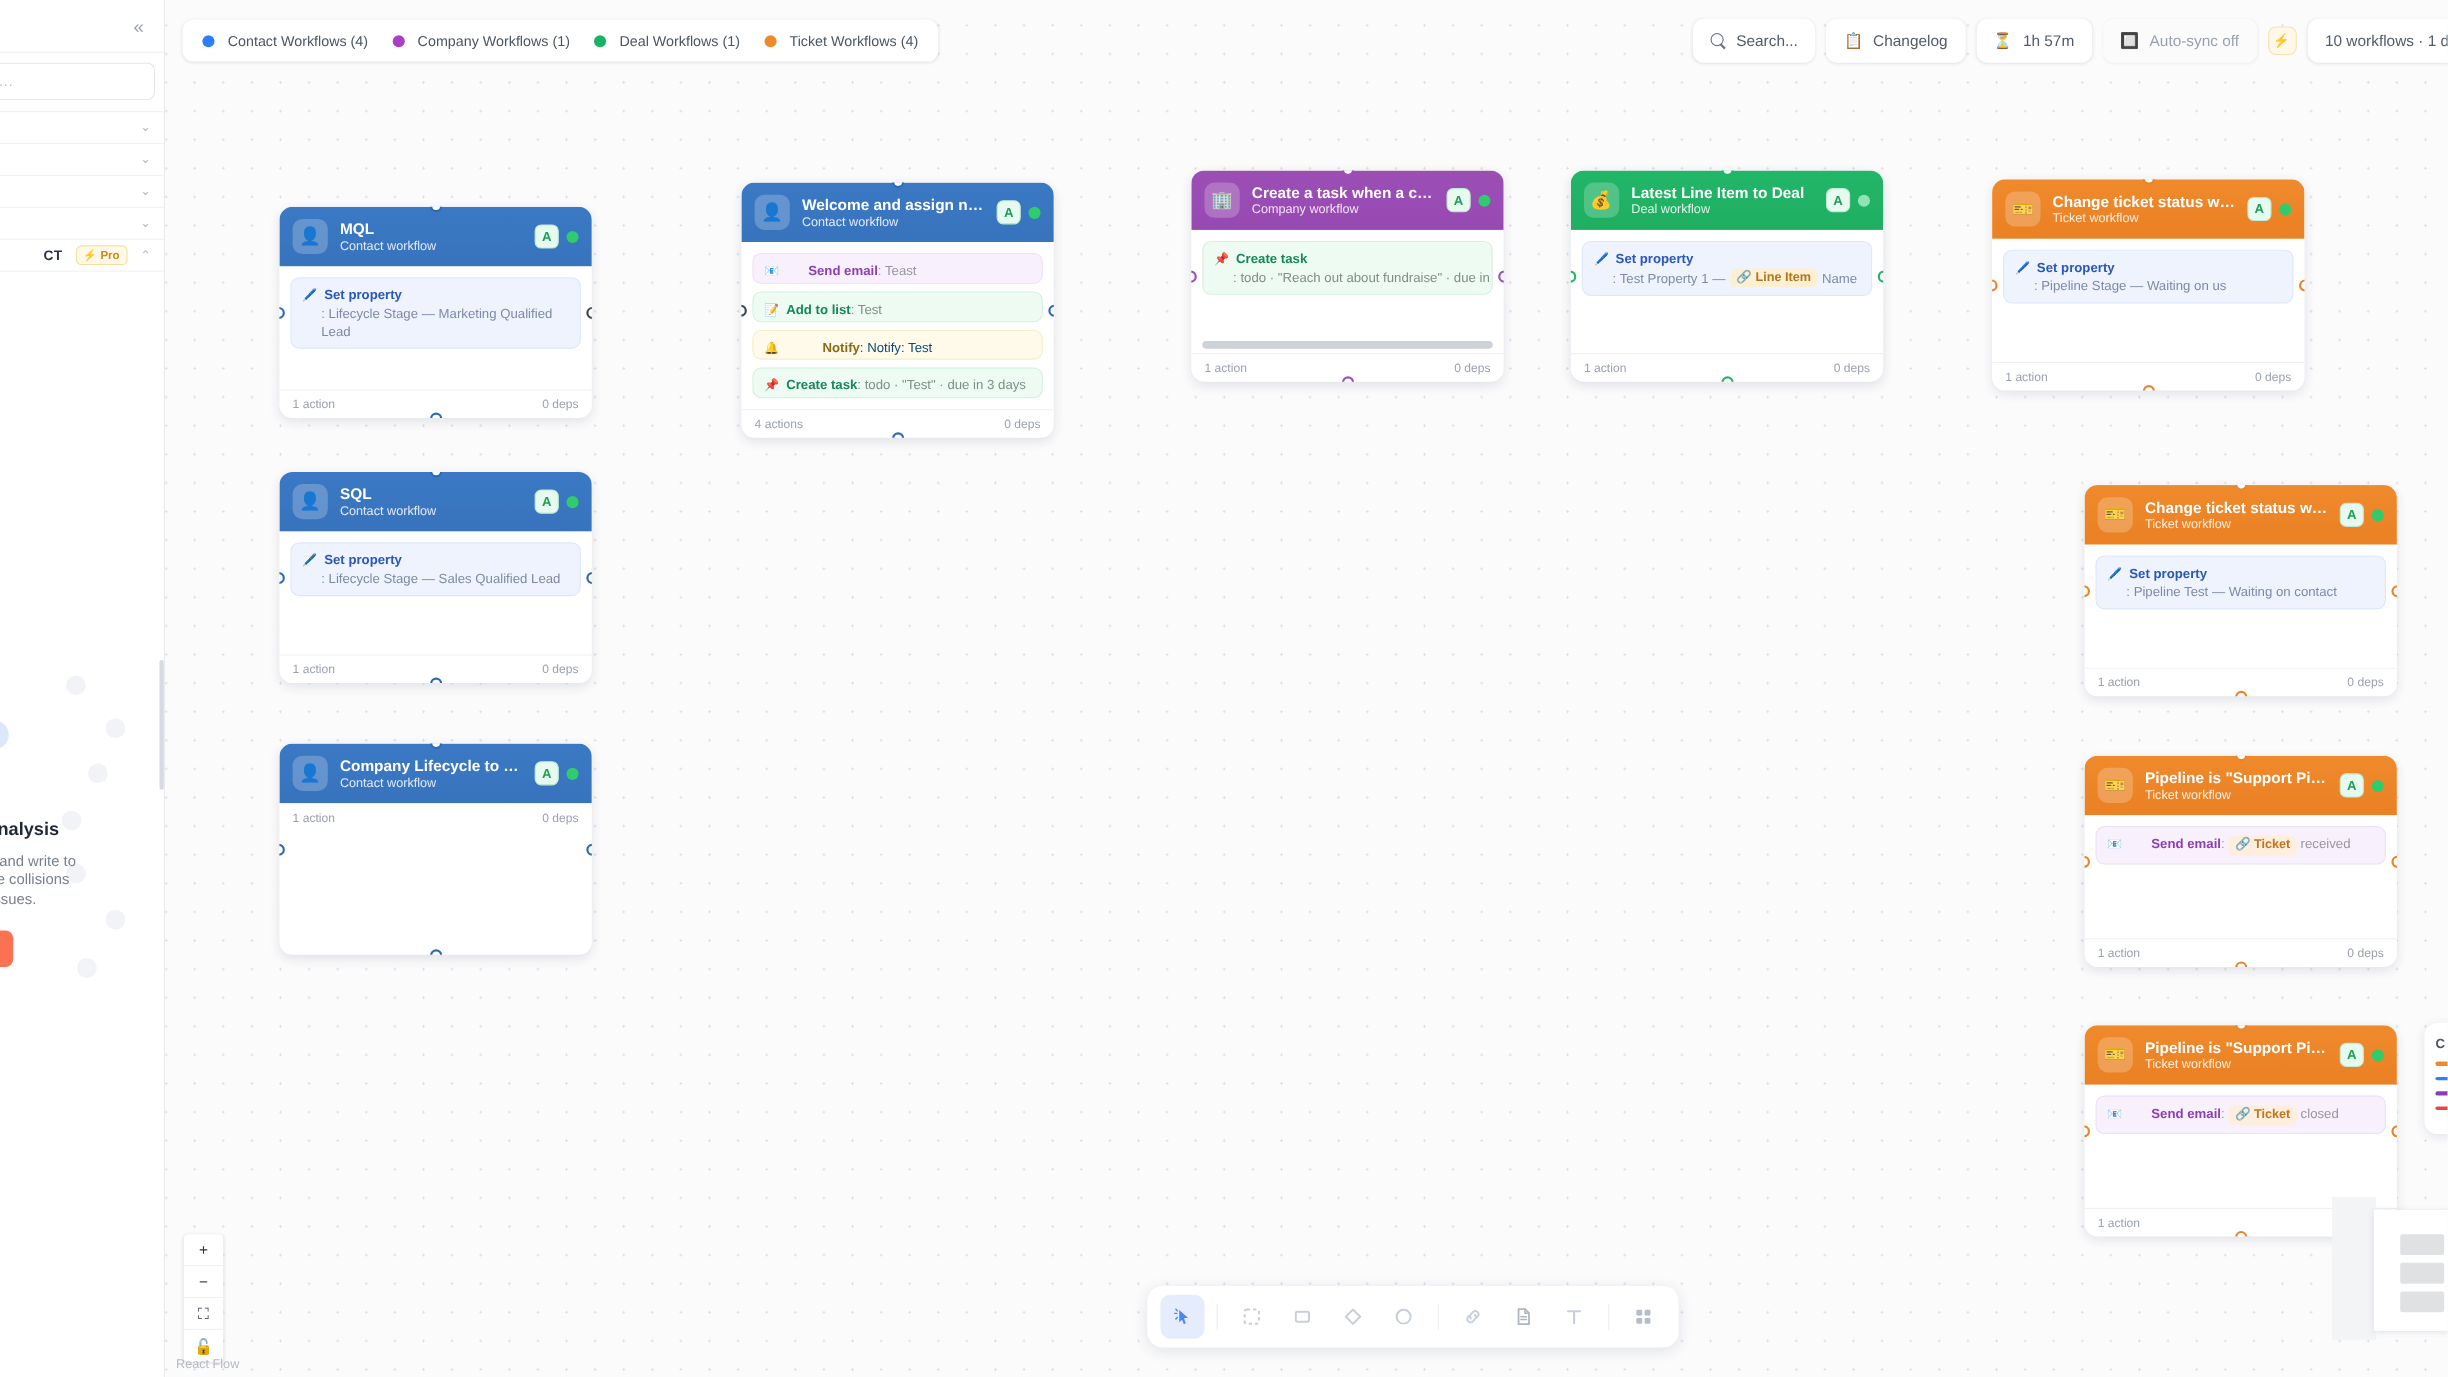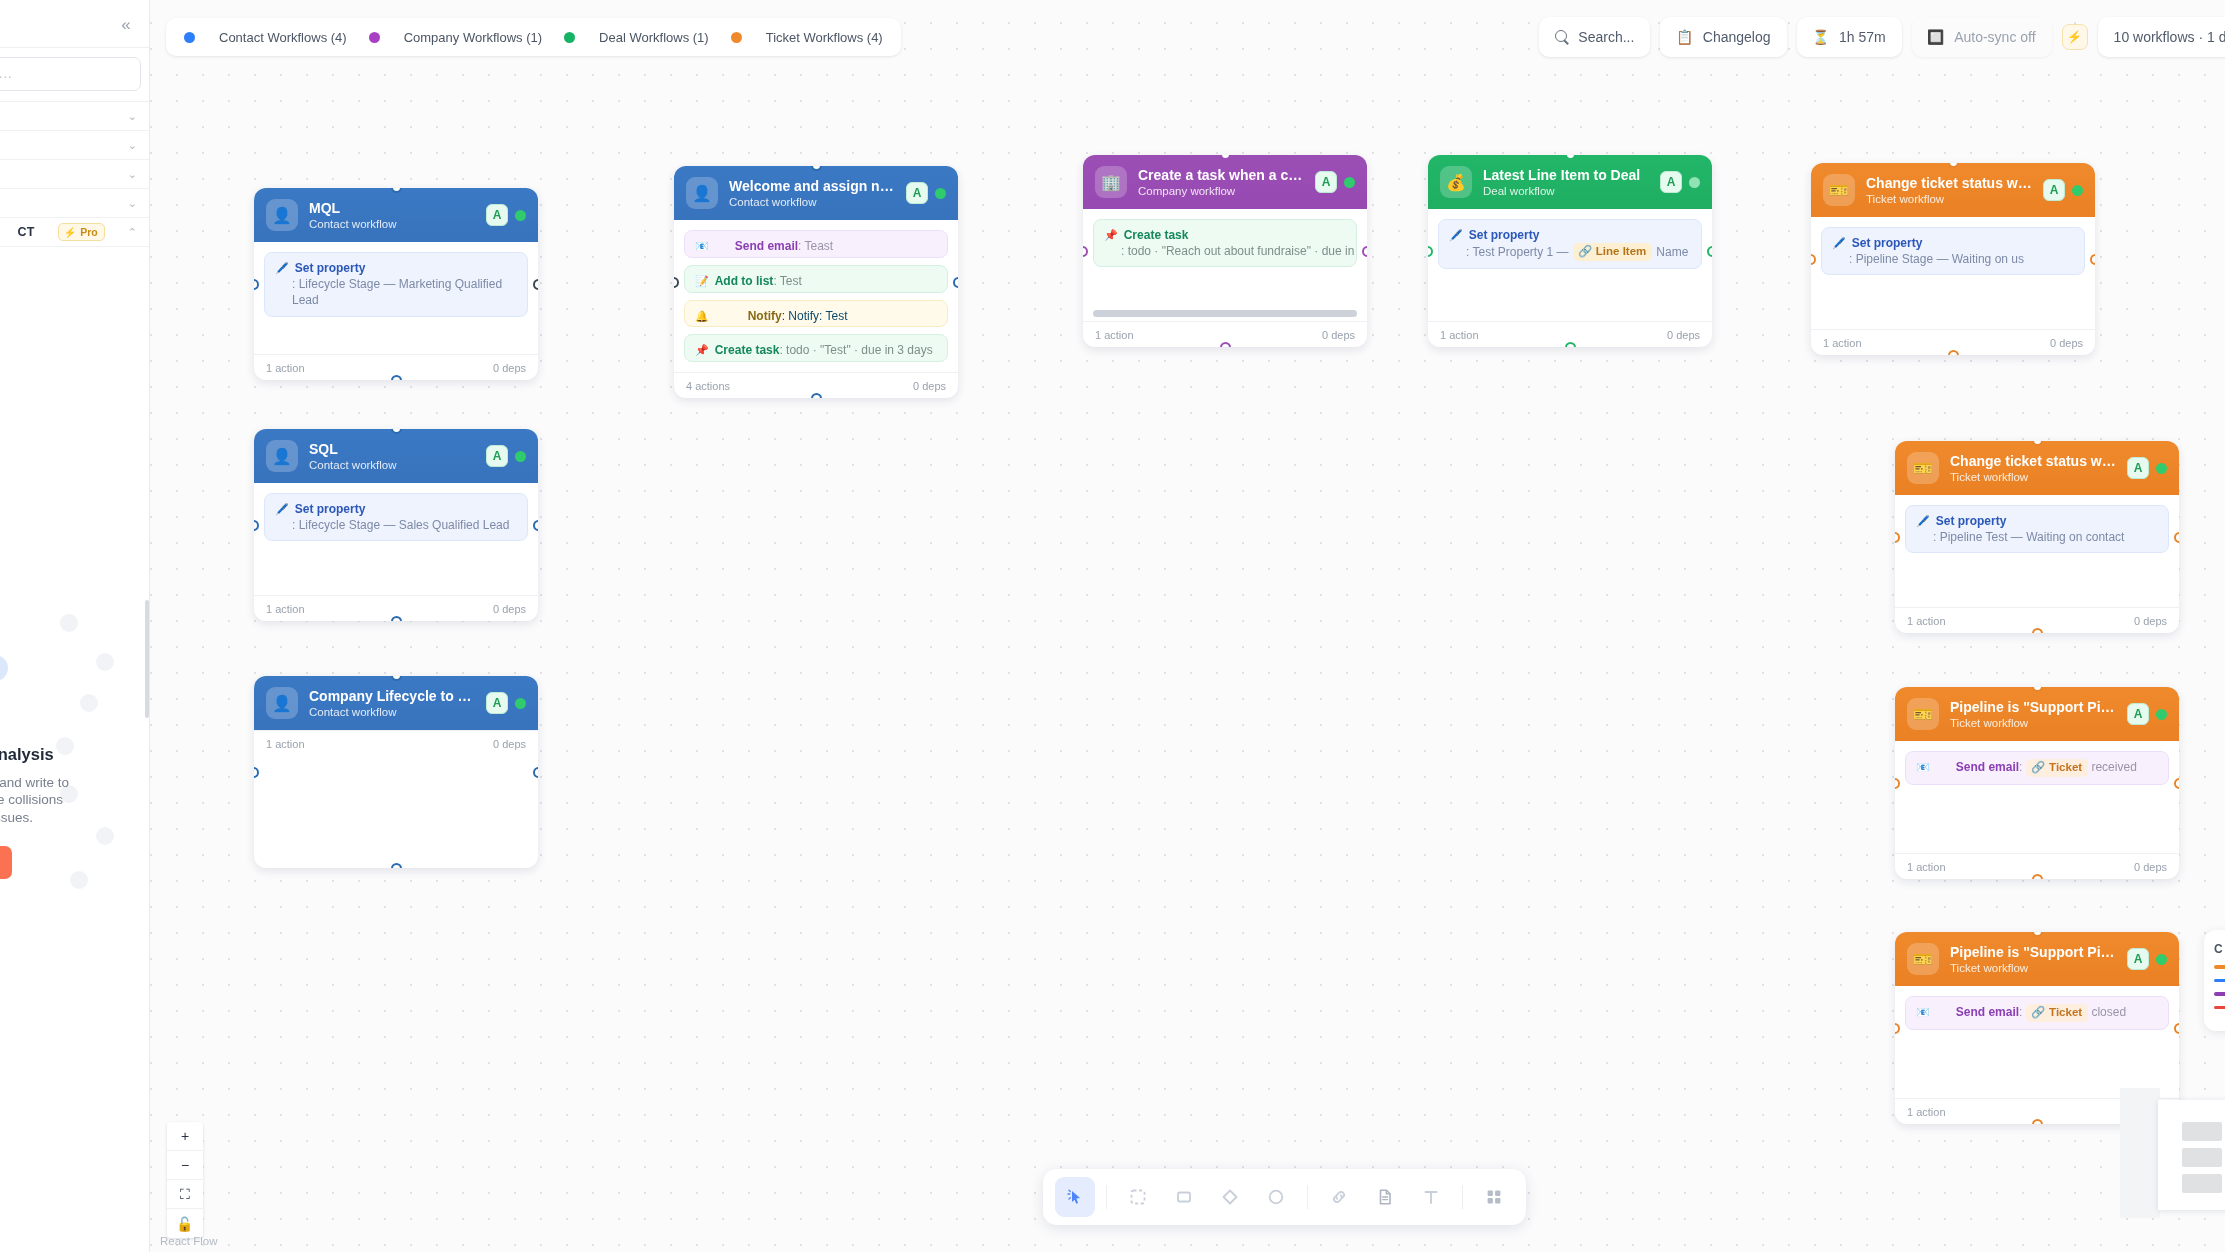--- a/index.html
+++ b/index.html
@@ -40,21 +40,21 @@
     font-size: 12.5px; color: #b7bdc7; letter-spacing: 1px;
   }
   .sb-row {
     height: 29px; border-bottom: 1px solid #f0f1f4;
     display: flex; align-items: center; justify-content: flex-end;
     padding-right: 12px;
   }
   .chev { color: #b0b6c0; font-size: 11px; line-height: 1; }
   .sb-sect {
     height: 29px; display: flex; align-items: center; justify-content: flex-end;
-    gap: 23px; padding-right: 12px; border-bottom: 1px solid #f0f1f4;
+    gap: 12px; padding-right: 12px; border-bottom: 1px solid #f0f1f4;
   }
   .sb-sect .stitle {
     font-size: 12.5px; font-weight: bold; color: #2b3445; letter-spacing: .3px;
   }
   .pro-badge {
     background: #fff8e6; border: 1px solid #f5dfa0; color: #c98a16;
     font-size: 10.5px; font-weight: bold; border-radius: 5px;
     padding: 2px 6px; display: flex; align-items: center; gap: 3px;
   }
   .pro-badge .bolt { color: #ef6b2e; font-size: 10px; }
@@ -84,21 +84,21 @@
   }
 
   
   #legend {
     position: absolute; left: 166px; top: 18px; height: 38px;
     background: #fff; border-radius: 10px;
     box-shadow: 0 1px 3px rgba(20,30,60,.10);
     display: flex; align-items: center; gap: 22px; padding: 0 18px;
     z-index: 30;
   }
-  .lg-item { display: flex; align-items: center; gap: 24px; }
+  .lg-item { display: flex; align-items: center; gap: 12px; }
   .lg-dot { width: 11px; height: 11px; border-radius: 50%; }
   .lg-label { font-size: 13px; color: #4b5563; white-space: nowrap; }
 
   
   #toptools {
     position: absolute; right: 0px; top: 17px; height: 40px;
     display: flex; align-items: center; gap: 10px; z-index: 30;
   }
   .tt-btn {
     height: 40px; background: #fff; border-radius: 10px;

